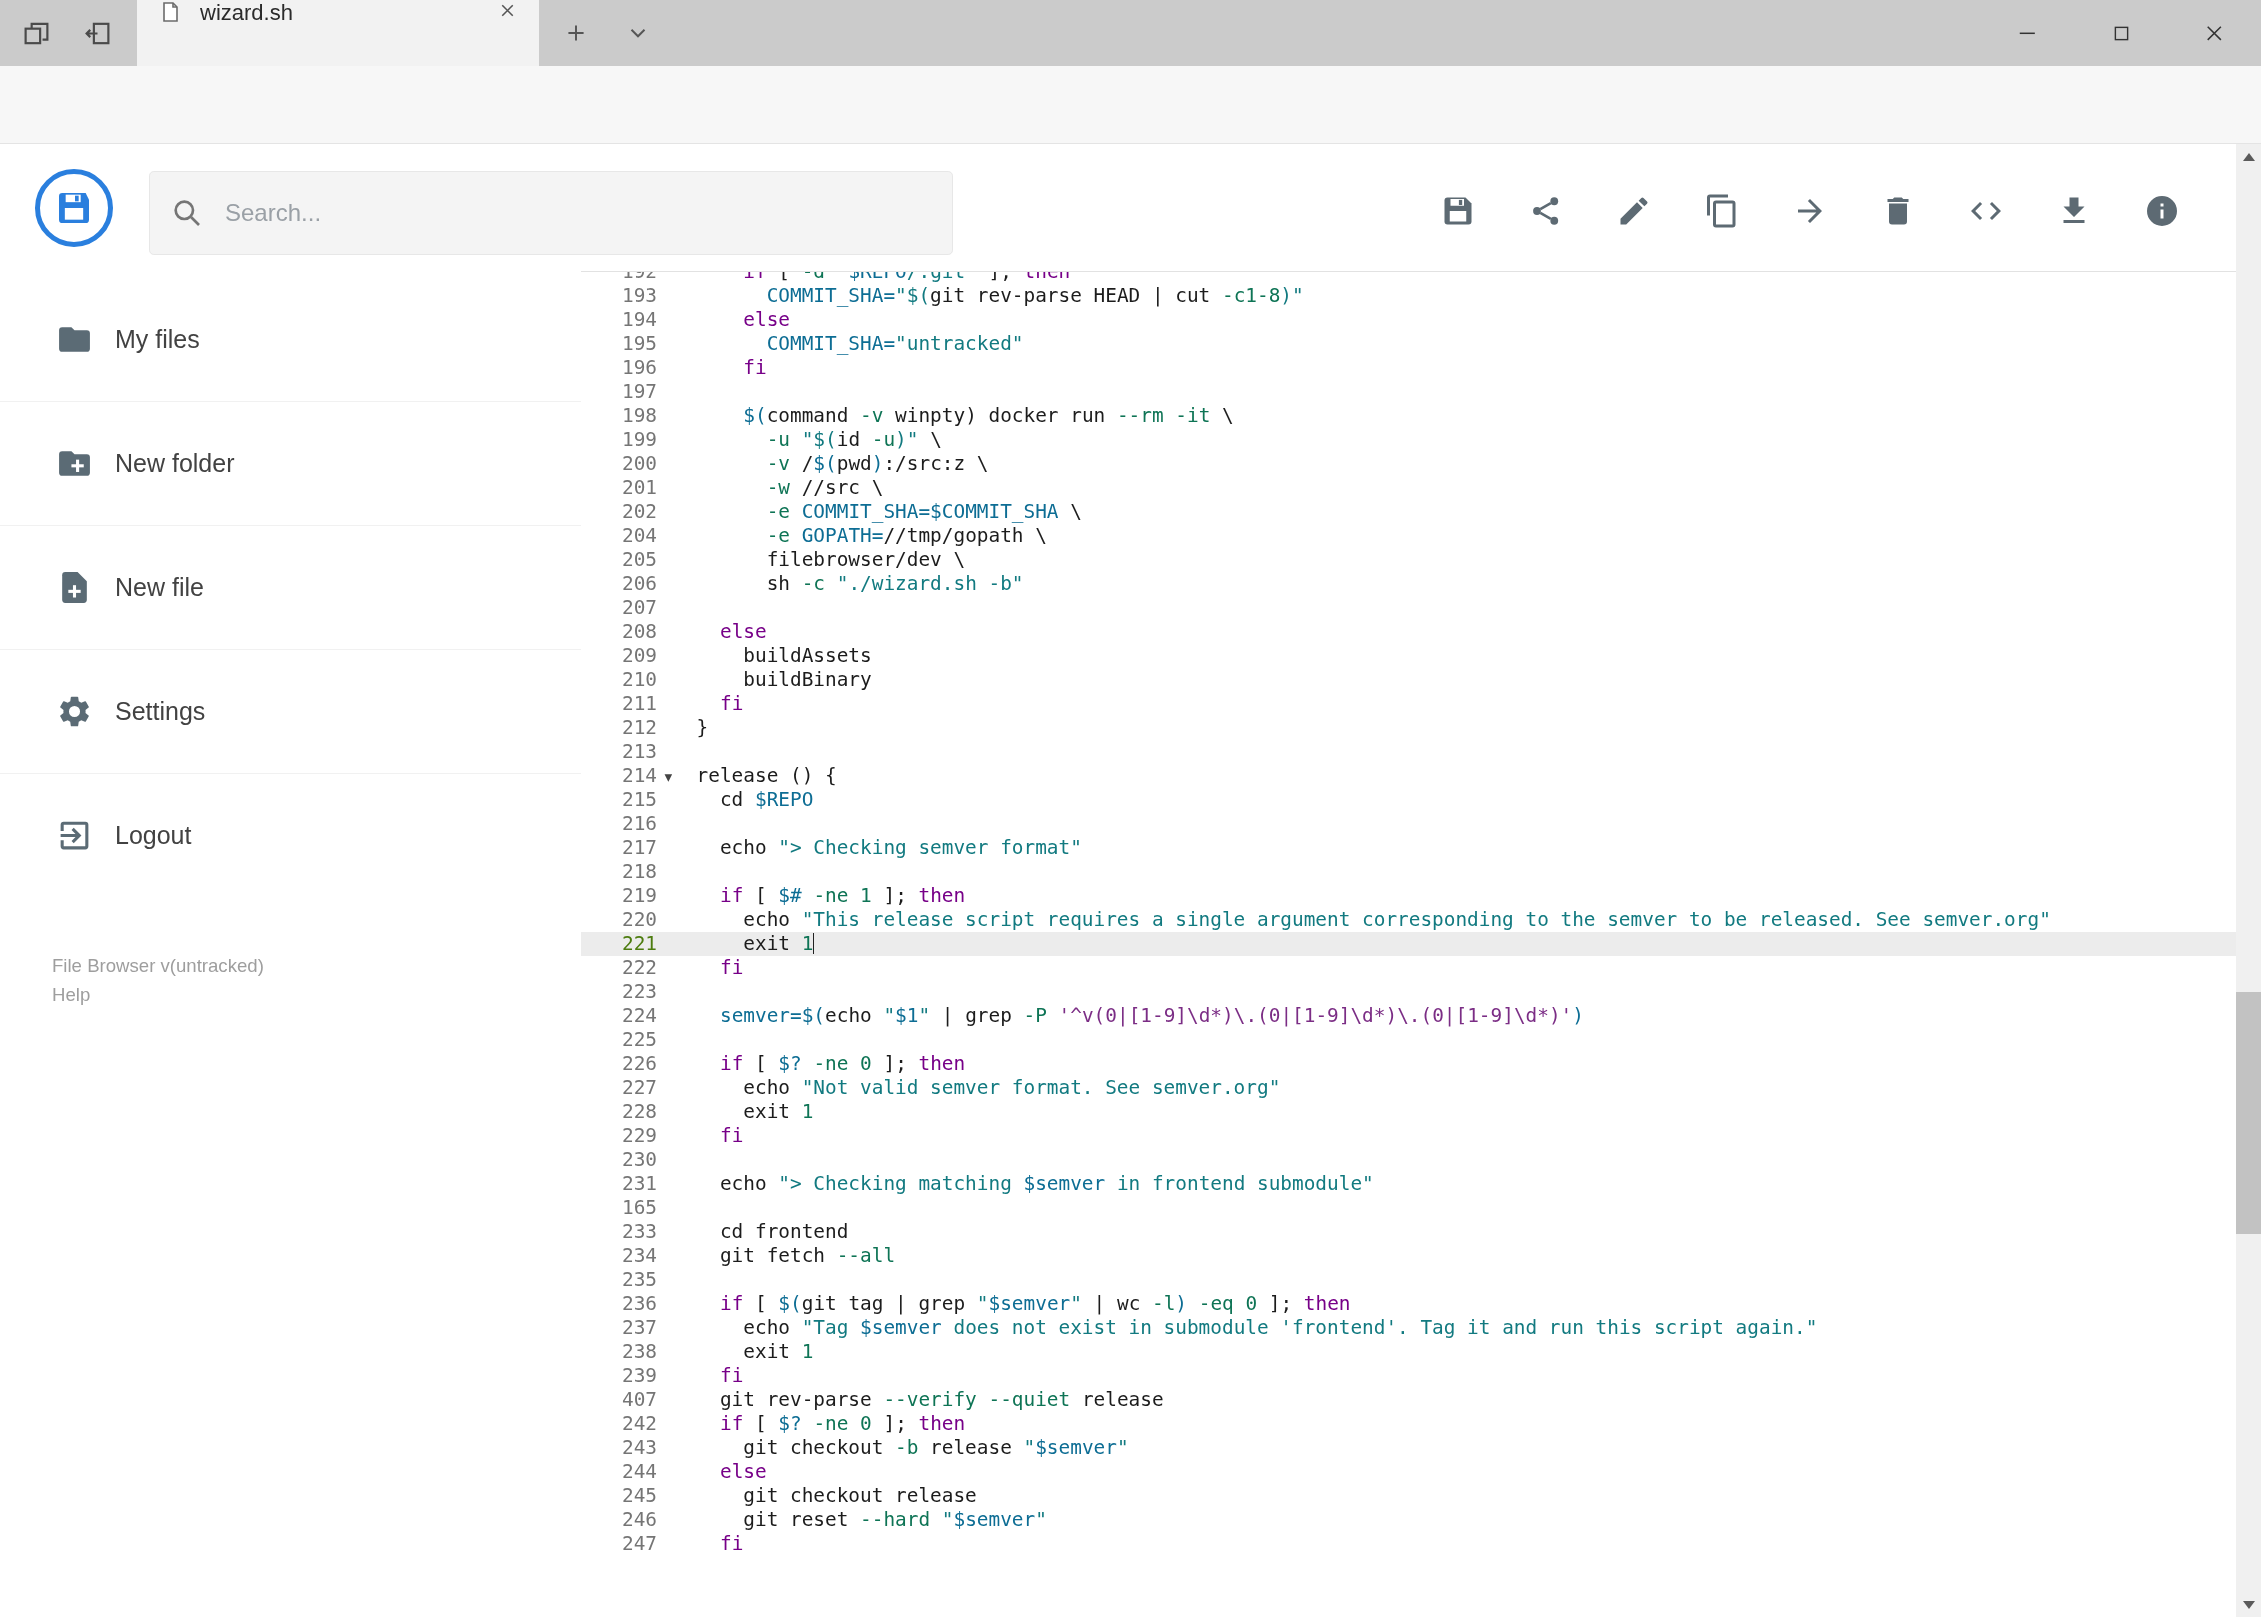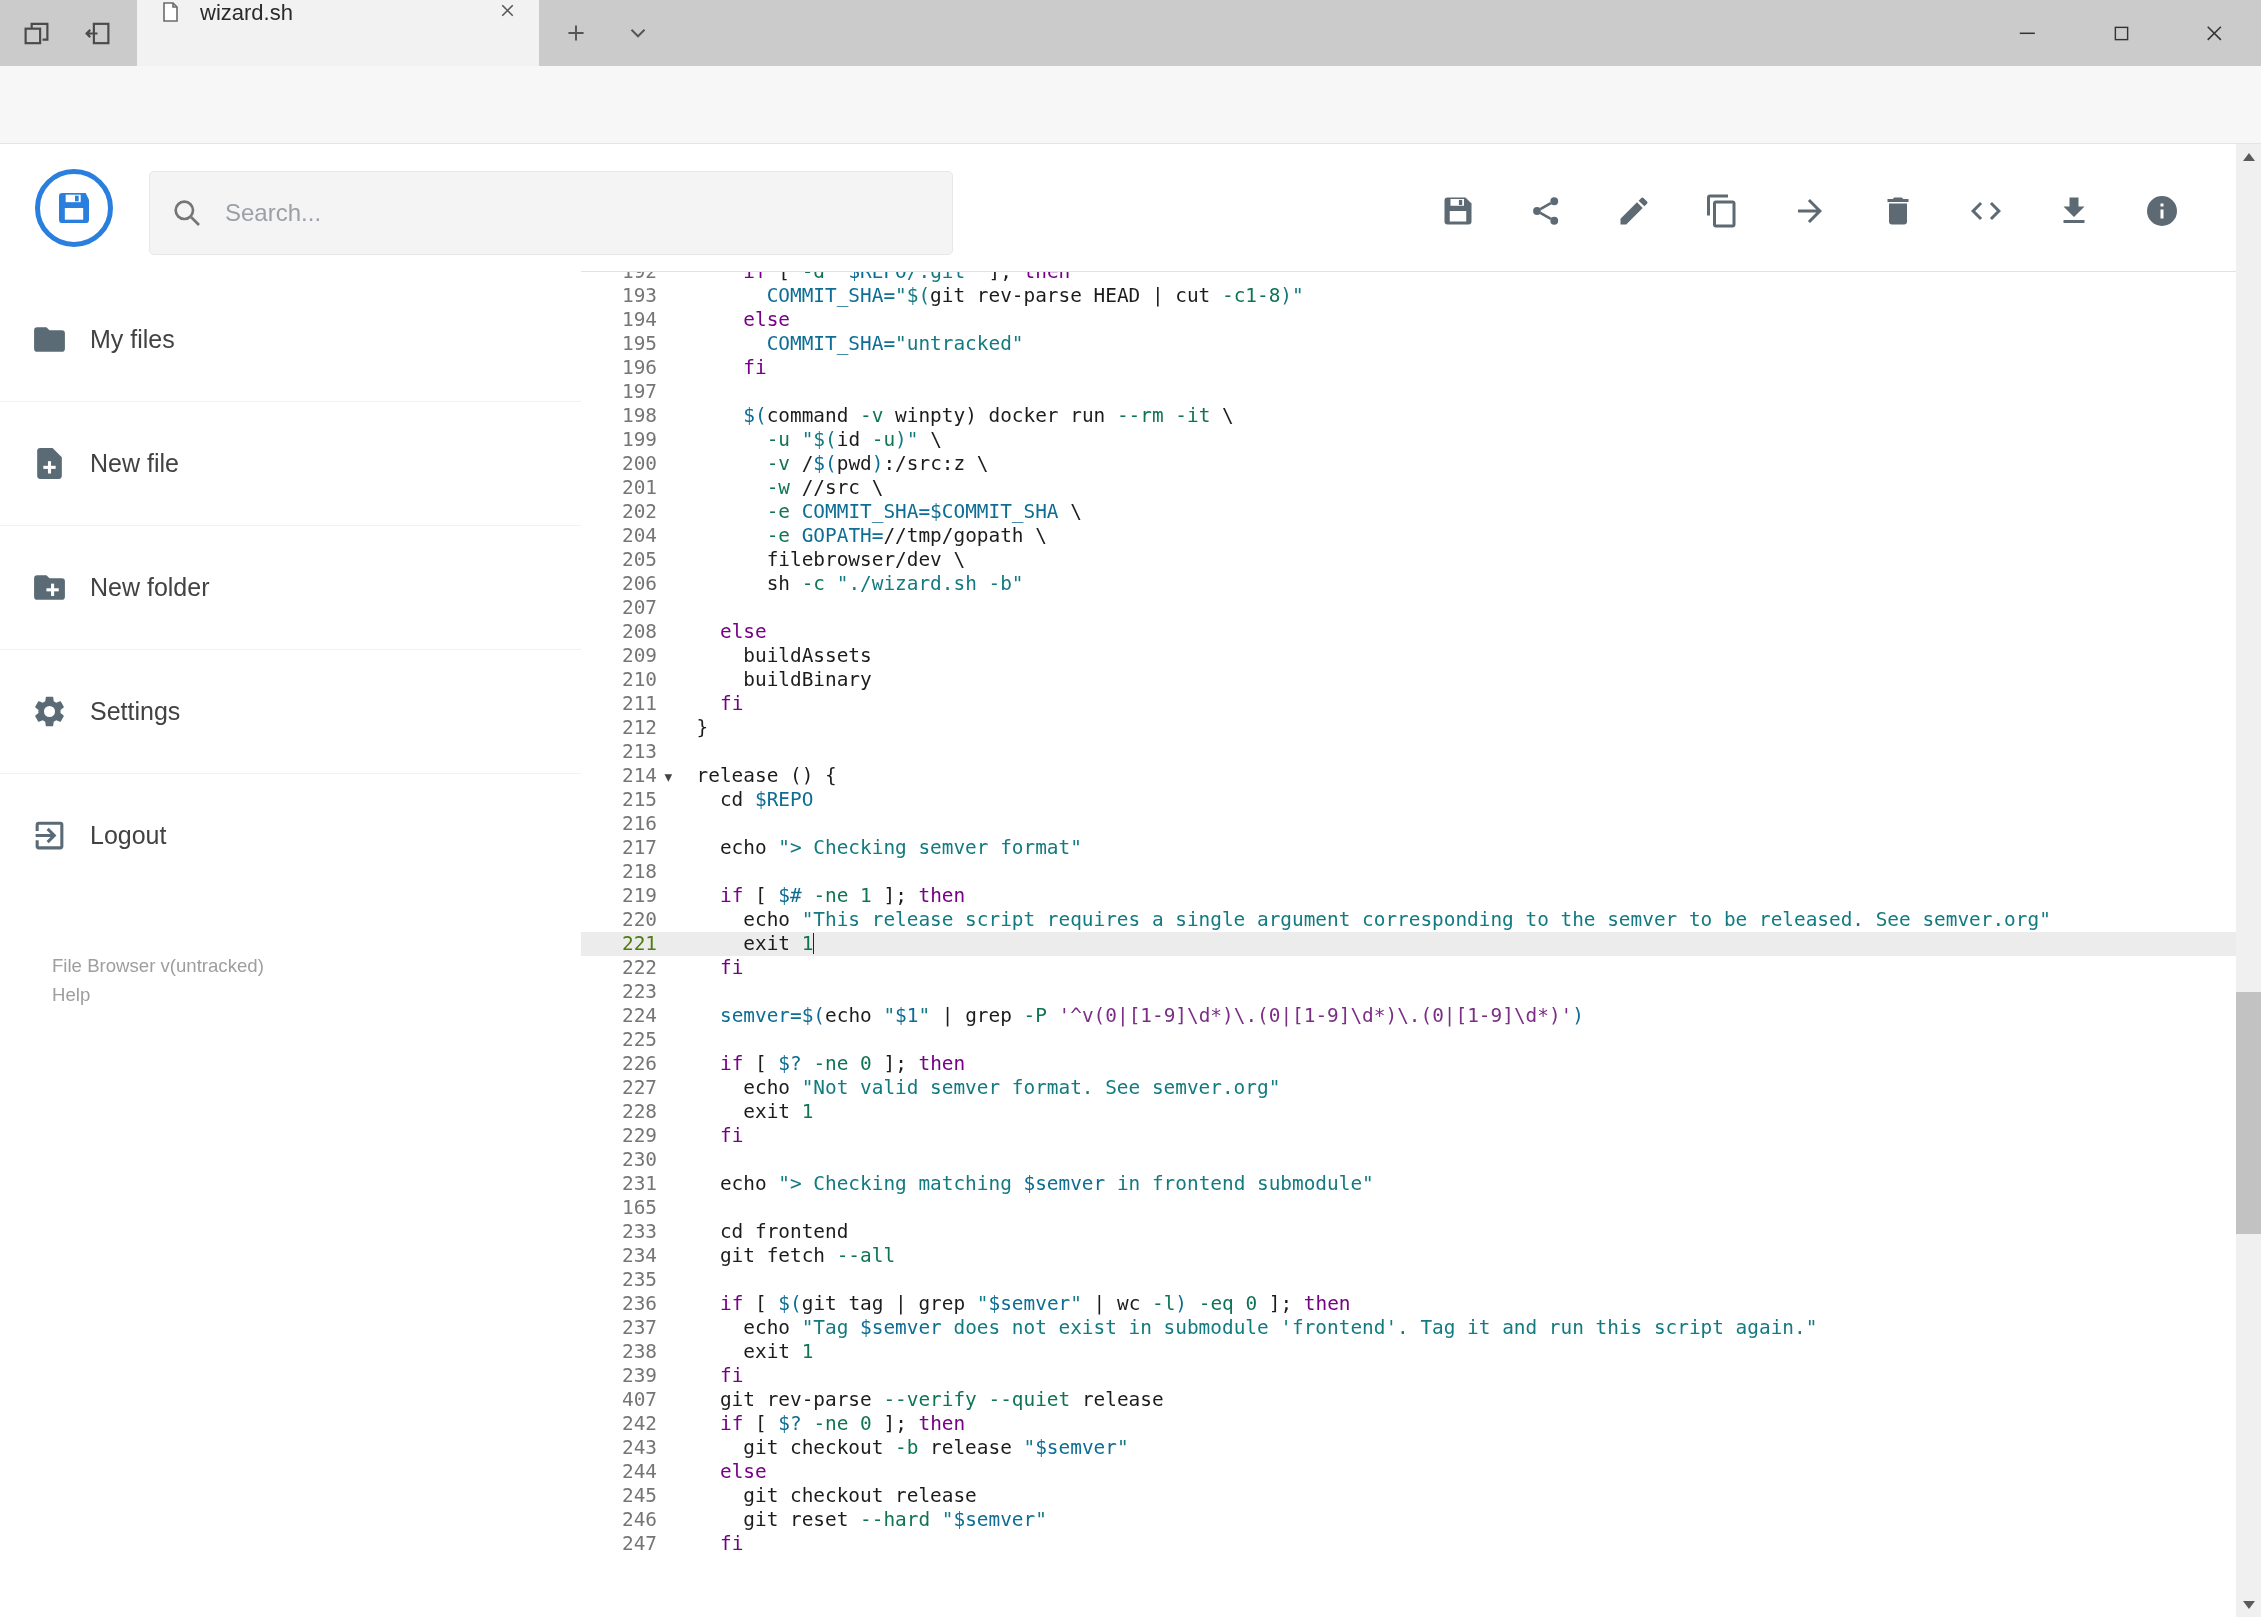--- a/index.html
+++ b/index.html
@@ -28,21 +28,21 @@
   .logo{position:absolute;left:35px;top:25px;width:78px;height:78px;border:5.7px solid #2a7fde;border-radius:50%;box-sizing:border-box;background:#fff;display:flex;align-items:center;justify-content:center;}
   .searchbox{position:absolute;left:149px;top:27px;width:804px;height:84px;background:#f4f4f4;border:0.8px solid #e7e7e7;border-radius:4.8px;box-sizing:border-box;display:flex;align-items:center;}
   .searchbox .mag{flex:0 0 73px;display:flex;align-items:center;justify-content:center;}
   .searchbox input{flex:1;border:none;outline:none;background:transparent;font-size:24px;font-family:"Liberation Sans",sans-serif;color:#444;}
   .searchbox input::placeholder{color:#9aa0a6;}
   .toolbar{position:absolute;right:81px;top:34px;display:flex;gap:52px;}
   .tool-btn{width:36px;height:65px;display:flex;align-items:center;justify-content:center;}
 
   
   .sidebar{position:absolute;left:0;top:271px;width:581px;bottom:0;background:#fff;padding-top:7.3px;box-sizing:border-box;}
-  .side-item{height:123px;display:flex;align-items:center;border-bottom:0.8px solid #f1f1f1;}
+  .side-item{height:123px;display:flex;align-items:center;border-bottom:0.8px solid #f1f1f1;padding-left:25px;}
   .side-item:nth-child(5){border-bottom:none;}
   .side-item .s-icon{flex:0 0 90px;display:flex;align-items:center;justify-content:center;padding-left:9.7px;box-sizing:border-box;}
   .side-item .s-label{font-size:25px;color:#424242;}
   .side-footer{position:absolute;left:52px;top:680px;font-size:18.6px;color:#9e9e9e;line-height:29px;}
 
   
   .editor{position:absolute;left:581px;top:272px;right:25px;bottom:0;background:#fff;overflow:hidden;}
   .code-inner{margin-top:-12px;}
   .code-row{display:flex;height:24px;line-height:24px;font-family:"DejaVu Sans Mono",monospace;font-size:19.4px;}
   .code-row.active{background:#ececec;}
@@ -283,44 +283,44 @@
       <span class="s-icon">
         <svg width="37" height="37" viewBox="0 0 24 24" fill="#5b6b75">
             <path d="M10 4H4a2 2 0 0 0-2 2v12a2 2 0 0 0 2 2h16a2 2 0 0 0 2-2V8a2 2 0 0 0-2-2h-8l-2-2z"></path>
           </svg>
       </span>
       <span class="s-label">My files</span>
     </div>
     <div class="side-item">
       <span class="s-icon">
         <svg width="37" height="37" viewBox="0 0 24 24" fill="#5b6b75">
+            <path d="M10 4H4a2 2 0 0 0-2 2v12a2 2 0 0 0 2 2h16a2 2 0 0 0 2-2V8a2 2 0 0 0-2-2h-8l-2-2z"></path>
+            <g fill="#fff">
+              <rect x="13" y="9.5" width="2" height="8"></rect>
+              <rect x="10" y="12.5" width="8" height="2"></rect>
+            </g>
+          </svg>
+      </span>
+      <span class="s-label">New folder</span>
+    </div>
+    <div class="side-item">
+      <span class="s-icon">
+        <svg width="37" height="37" viewBox="0 0 24 24" fill="#5b6b75">
             <path d="M14 2H6a2 2 0 0 0-2 2v16a2 2 0 0 0 2 2h12a2 2 0 0 0 2-2V8l-6-6z"></path>
             <g fill="#fff">
               <rect x="11" y="10.5" width="2" height="8"></rect>
               <rect x="8" y="13.5" width="8" height="2"></rect>
             </g>
           </svg>
       </span>
       <span class="s-label">New file</span>
     </div>
     <div class="side-item">
       <span class="s-icon">
         <svg width="37" height="37" viewBox="0 0 24 24" fill="#5b6b75">
-            <path d="M10 4H4a2 2 0 0 0-2 2v12a2 2 0 0 0 2 2h16a2 2 0 0 0 2-2V8a2 2 0 0 0-2-2h-8l-2-2z"></path>
-            <g fill="#fff">
-              <rect x="13" y="9.5" width="2" height="8"></rect>
-              <rect x="10" y="12.5" width="8" height="2"></rect>
-            </g>
-          </svg>
-      </span>
-      <span class="s-label">New folder</span>
-    </div>
-    <div class="side-item">
-      <span class="s-icon">
-        <svg width="37" height="37" viewBox="0 0 24 24" fill="#5b6b75">
             <path d="M19.14 12.94c.04-.3.06-.61.06-.94 0-.32-.02-.64-.07-.94l2.03-1.58a.49.49 0 0 0 .12-.61l-1.92-3.32a.49.49 0 0 0-.59-.22l-2.39.96c-.5-.38-1.03-.7-1.62-.94l-.36-2.54a.48.48 0 0 0-.48-.41h-3.84c-.24 0-.43.17-.47.41l-.36 2.54c-.59.24-1.13.57-1.62.94l-2.39-.96a.49.49 0 0 0-.59.22L2.73 8.87c-.12.21-.08.47.12.61l2.03 1.58c-.05.3-.09.63-.09.94s.02.64.07.94l-2.03 1.58a.49.49 0 0 0-.12.61l1.92 3.32c.12.22.37.29.59.22l2.39-.96c.5.38 1.03.7 1.62.94l.36 2.54c.05.24.24.41.48.41h3.84c.24 0 .44-.17.47-.41l.36-2.54c.59-.24 1.13-.56 1.62-.94l2.39.96c.22.08.47 0 .59-.22l1.92-3.32a.49.49 0 0 0-.12-.61l-2.01-1.58zM12 15.6A3.6 3.6 0 1 1 12 8.4a3.6 3.6 0 0 1 0 7.2z"></path>
           </svg>
       </span>
       <span class="s-label">Settings</span>
     </div>
     <div class="side-item">
       <span class="s-icon">
         <svg width="37" height="37" viewBox="0 0 24 24" fill="#5b6b75">
             <path d="M10.09 15.59L11.5 17l5-5-5-5-1.41 1.41L12.67 11H3v2h9.67l-2.58 2.59zM19 3H5a2 2 0 0 0-2 2v4h2V5h14v14H5v-4H3v4a2 2 0 0 0 2 2h14a2 2 0 0 0 2-2V5a2 2 0 0 0-2-2z"></path>
           </svg>

